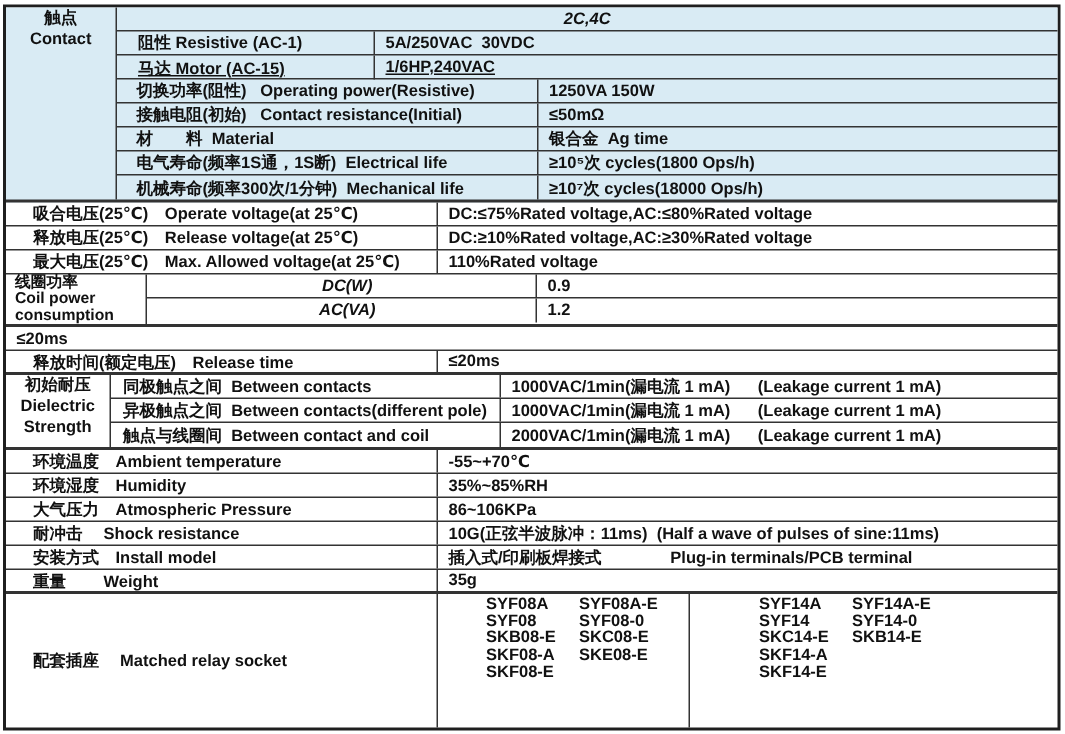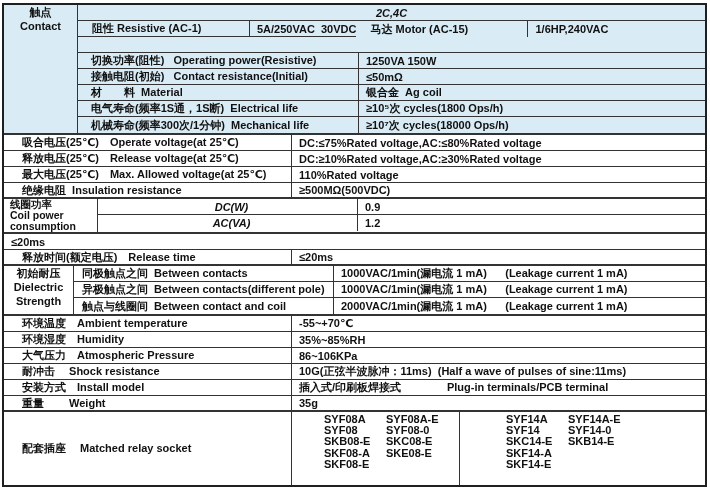--- a/index.html
+++ b/index.html
@@ -21,22 +21,22 @@
            align-items:center; justify-content:flex-start; line-height:14px; text-align:center; }
   .ghead.small { width:94px; line-height:11px; font-size:10.5px; align-items:flex-start; padding-left:6px; }
   .ghead.mid { width:70px; line-height:14px; }
   .grows { flex:1; display:flex; flex-direction:column; }
   .grows .row:last-child { border-bottom:none; }
   .lab2 { width:281px; border-right:1px solid #333; padding-left:13px; }
   .labB { width:108px; border-right:1px solid #333; padding-left:9px; }
   .labC { width:172px; border-right:1px solid #333; padding-left:14px; }
   .labS { width:260px; border-right:1px solid #333; padding-left:8px; }
   .loadgrp { display:flex; height:32px; border-bottom:1px solid #333; flex:0 0 auto; }
-  .loadgrp .inner { flex:1; display:flex; flex-direction:row; }
-  .loadgrp .inner .row:last-child { border-bottom:none; }
+  .loadgrp .inner { flex:1; display:flex; flex-direction:column; }
+  .loadgrp .inner .row:last-child { border-bottom:none;text-decoration:underline; }
   
   .rsock { display:flex; flex:1 1 auto; align-items:stretch; }
   .sockval { flex:1; display:flex; align-items:stretch; }
   .sockcol { padding-top:2px; }
   .sockcol.c1 { width:168px; border-right:1px solid #333; padding-left:32px; }
   .sockcol.c2 { flex:1; padding-left:46px; }
   .sline { display:flex; height:11.2px; line-height:11.2px; white-space:pre; }
   .sline .t1 { width:62px; }
 </style>
 </head>
@@ -68,21 +68,21 @@
       <div class="row">
         <div class="cell lab2">切换功率(阻性)   Operating power(Resistive)</div>
         <div class="cell val">1250VA 150W</div>
       </div>
       <div class="row">
         <div class="cell lab2">接触电阻(初始)   Contact resistance(Initial)</div>
         <div class="cell val">≤50mΩ</div>
       </div>
       <div class="row">
         <div class="cell lab2">材　　料  Material</div>
-        <div class="cell val">银合金  Ag coil</div>
+        <div class="cell val">银合金  Ag time</div>
       </div>
       <div class="row">
         <div class="cell lab2">电气寿命(频率1S通，1S断)  Electrical life</div>
         <div class="cell val">≥10⁵次 cycles(1800 Ops/h)</div>
       </div>
       <div class="row">
         <div class="cell lab2">机械寿命(频率300次/1分钟)  Mechanical life</div>
         <div class="cell val">≥10⁷次 cycles(18000 Ops/h)</div>
       </div>
     </div>
@@ -92,24 +92,20 @@
     <div class="cell lab">吸合电压(25℃)　Operate voltage(at 25℃)</div>
     <div class="cell val">DC:≤75%Rated voltage,AC:≤80%Rated voltage</div>
   </div>
   <div class="row">
     <div class="cell lab">释放电压(25℃)　Release voltage(at 25℃)</div>
     <div class="cell val">DC:≥10%Rated voltage,AC:≥30%Rated voltage</div>
   </div>
   <div class="row">
     <div class="cell lab">最大电压(25℃)　Max. Allowed voltage(at 25℃)</div>
     <div class="cell val">110%Rated voltage</div>
-  </div>
-  <div class="row thick">
-    <div class="cell lab">绝缘电阻  Insulation resistance</div>
-    <div class="cell val">≥500MΩ(500VDC)</div>
   </div>
 
   <div class="grp">
     <div class="ghead small">
       <span>线圈功率</span>
       <span>Coil power</span>
       <span>consumption</span>
     </div>
     <div class="grows">
       <div class="row">

